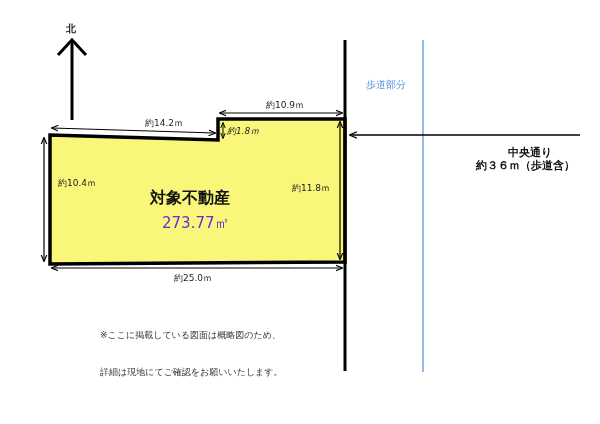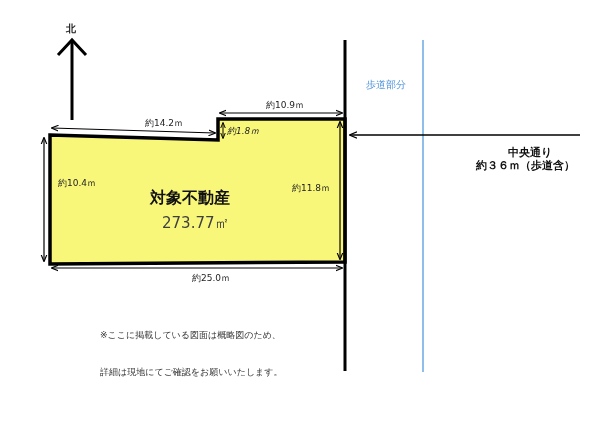--- a/index.html
+++ b/index.html
@@ -3,21 +3,21 @@
   <meta charset="utf-8">
   <style>
     html, body { margin: 0; padding: 0; background: #ffffff; }
     body { width: 600px; height: 424px; position: relative; overflow: hidden;
            font-family: "DejaVu Sans", sans-serif; }
     svg.diagram { position: absolute; left: 0; top: 0; }
     .lbl { position: absolute; white-space: nowrap; color: #222; line-height: 1; }
     .dim { font-size: 9px; }
     .north { font-size: 10px; font-weight: bold; left: 66px; top: 24px; }
     .title { font-size: 16px; font-weight: bold; left: 150px; top: 190px; color: #111; }
-    .area { font-size: 15px; left: 162px; top: 216px; color: #404040; }
+    .area { font-size: 15px; left: 162px; top: 216px; color: #6d28d9; }
     .sidewalk { font-size: 10px; color: #4a90d9; left: 366px; top: 80px; text-align: center; }
     .road { font-size: 11px; font-weight: bold; color: #111; text-align: center; }
     .note { font-size: 9px; color: #333; left: 54px; margin-left: 46px; }
   </style>
 </head>
 <body>
 
 <svg class="diagram" width="600" height="424" viewBox="0 0 600 424">
   <defs>
     <marker id="ah" viewBox="0 0 10 10" refX="9" refY="5" markerWidth="6" markerHeight="6" orient="auto-start-reverse">
@@ -46,21 +46,21 @@
   <line x1="52" y1="268" x2="342" y2="268" stroke="#000" stroke-width="1.2" marker-start="url(#ah)" marker-end="url(#ah)"></line>
 </svg>
 
 <div class="lbl north">北</div>
 
 <div class="lbl dim" style="left:112px; top:119px;margin-left:33px;">約14.2ｍ</div>
 <div class="lbl dim" style="left:258px; top:101px;padding-left:8px;">約10.9ｍ</div>
 <div class="lbl dim" style="left:227px; top:127px;font-style:italic;">約1.8ｍ</div>
 <div class="lbl dim" style="left:58px; top:179px;">約10.4ｍ</div>
 <div class="lbl dim" style="left:292px; top:184px;">約11.8ｍ</div>
-<div class="lbl dim" style="left:174px; top:274px;margin-left:18px;">約25.0ｍ</div>
+<div class="lbl dim" style="left:174px; top:274px;">約25.0ｍ</div>
 
 <div class="lbl title">対象不動産</div>
 <div class="lbl area">273.77㎡</div>
 
 <div class="lbl sidewalk">歩道部分</div>
 <div class="lbl road" style="left:508px; top:147px;">中央通り</div>
 <div class="lbl road" style="left:476px; top:160px;">約３６ｍ（歩道含）</div>
 
 <div class="lbl note" style="top:331px;">※ここに掲載している図面は概略図のため、</div>
 <div class="lbl note" style="top:368px;">詳細は現地にてご確認をお願いいたします。</div>

